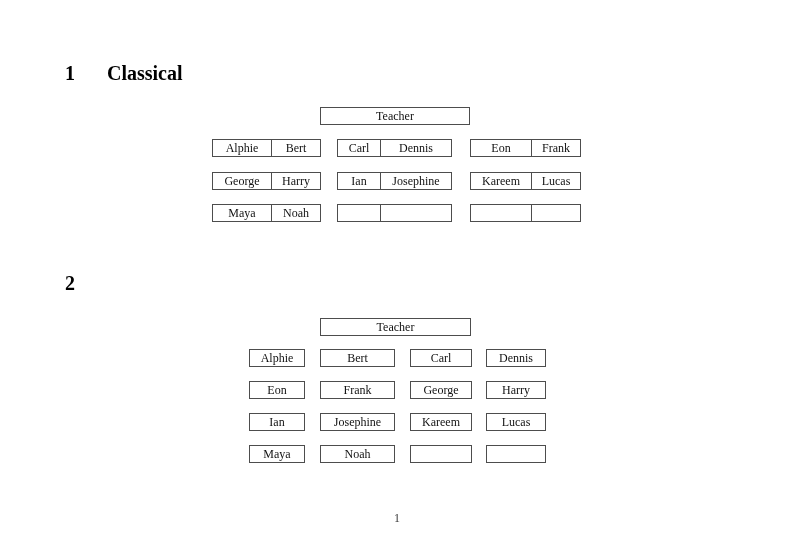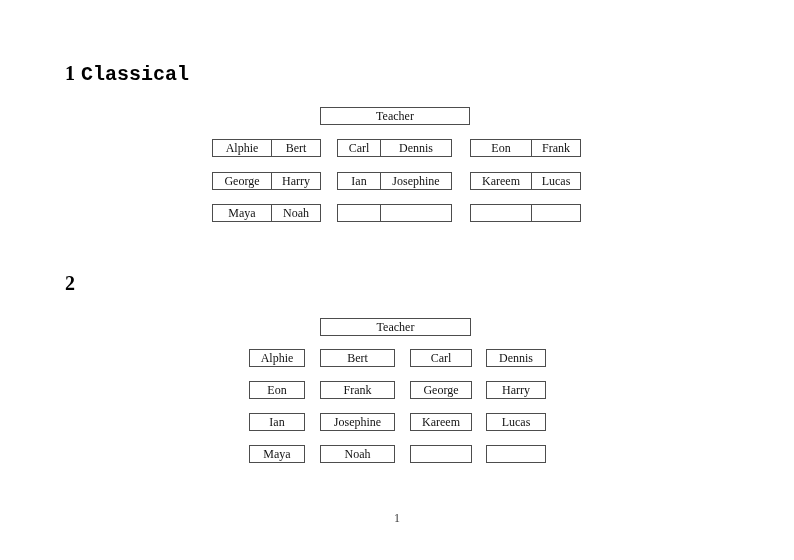--- a/index.html
+++ b/index.html
@@ -2,21 +2,21 @@
 <html><head>
 <meta charset="utf-8">
 <style>
   html,body{margin:0;padding:0;background:#ffffff;}
   body{width:794px;height:560px;font-family:"Liberation Serif", serif;}
   .page{position:relative;width:794px;height:560px;background:#ffffff;overflow:hidden;color:#111;}
 
   .section-heading{position:absolute;left:65px;display:flex;align-items:baseline;
     font-weight:bold;font-size:20px;line-height:20px;color:#000;}
   .section-heading .sec-num{display:inline-block;min-width:12px;}
-  .section-heading .sec-title{display:inline-block;margin-left:4px;font-family:Liberation Mono, monospace;}
+  .section-heading .sec-title{display:inline-block;margin-left:30px;}
 
   .box{position:absolute;height:18px;box-sizing:border-box;border:1px solid #4d4d4d;
     background:#fff;display:flex;align-items:center;justify-content:center;
     font-size:12px;line-height:16px;color:#111;}
 
   
   .desk{position:absolute;height:18px;box-sizing:border-box;border:1px solid #4d4d4d;
     background:#fff;display:flex;font-size:12px;color:#111;}
   .desk .cell{display:flex;align-items:center;justify-content:center;height:100%;
     box-sizing:border-box;}

